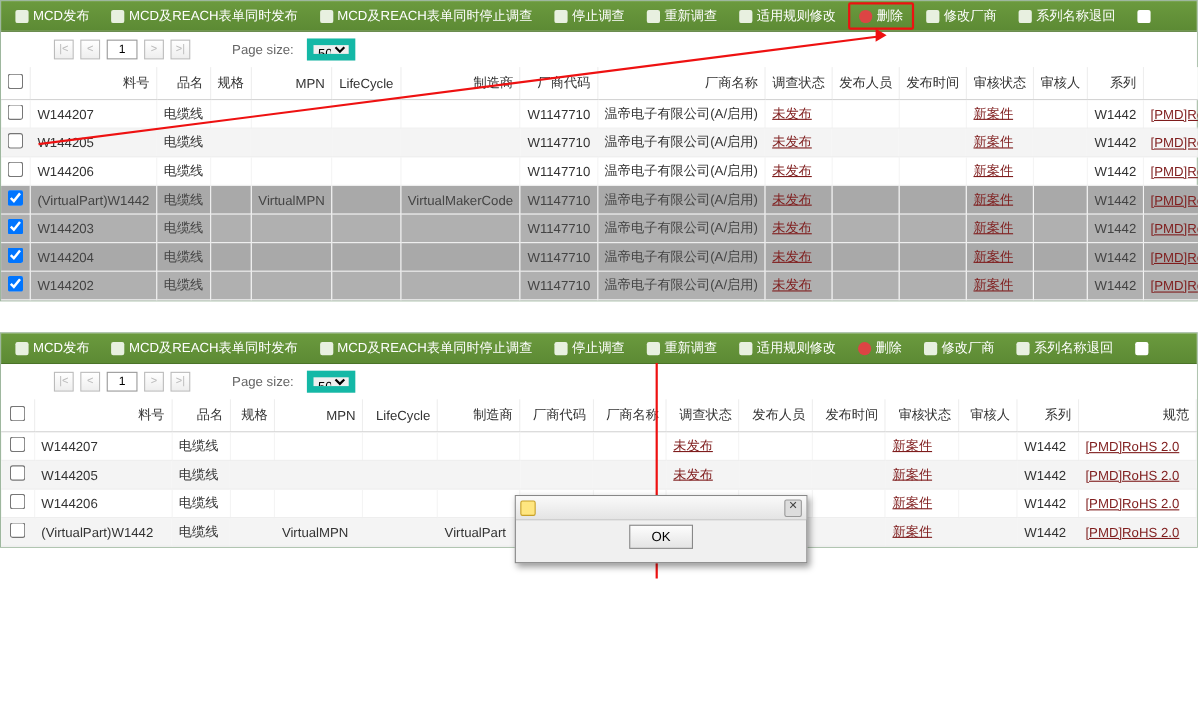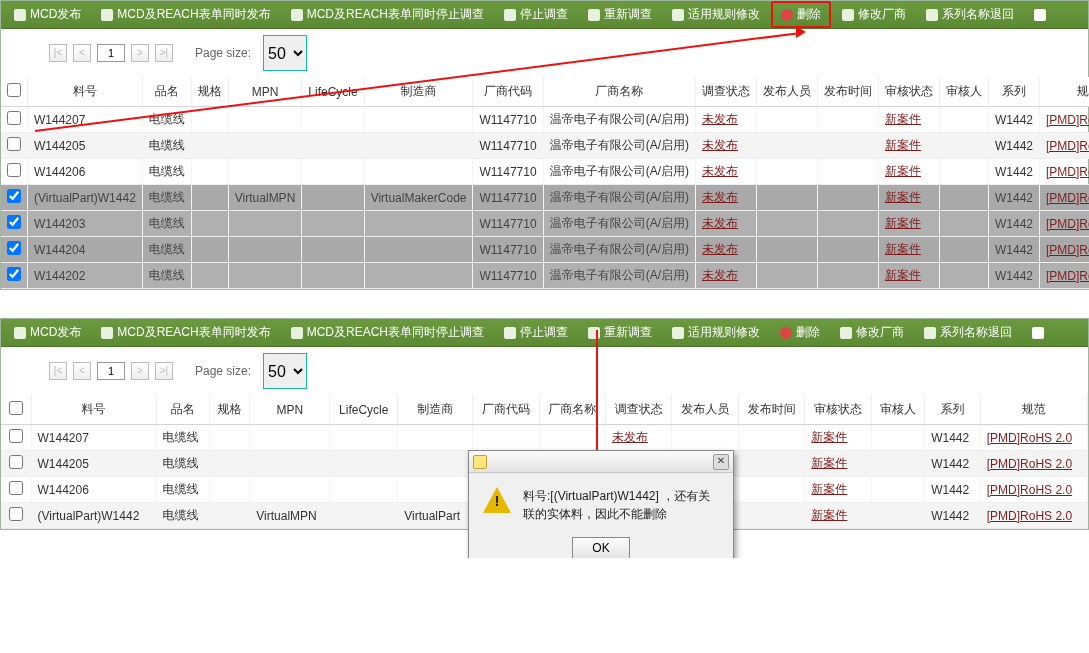--- a/index.html
+++ b/index.html
@@ -1,31 +1,31 @@
 <!DOCTYPE html>
 <html><head>
 <meta charset="utf-8">
 <style>
 *{box-sizing:border-box;margin:0;padding:0}
 body{font-family:"Microsoft YaHei",Arial,sans-serif;font-size:12px;background:#fff;color:#333}
 .panel{border:1px solid #9eb79e;background:#fff;margin-bottom:28px;position:relative}
-.toolbar{height:28px;background:linear-gradient(#6b9a3e,#5c8a34);display:flex;padding:0 4px;border-bottom:1px solid #4a7328;color:#fff;gap:2px}
+.toolbar{height:28px;background:linear-gradient(#6b9a3e,#5c8a34);display:flex;align-items:center;padding:0 4px;border-bottom:1px solid #4a7328;color:#fff;gap:2px}
 .tbut{display:flex;align-items:center;padding:2px 8px;color:#fff;font-size:12px;white-space:nowrap;cursor:pointer;border:1px solid transparent;border-radius:2px}
 .tbut.danger{border:2px solid #e11}
 .tbut .ic{display:inline-block;width:12px;height:12px;margin-right:4px;background:#e8f0e0;border-radius:2px}
 .tbut .ic.del{background:#d44;border-radius:50%}
 .tbut .ic.em{background:#fff}
 .pager{display:flex;align-items:center;gap:6px;padding:6px 48px;background:#fff}
 .pbtn{width:18px;height:18px;border:1px solid #bbb;background:linear-gradient(#fff,#eee);font-size:10px;line-height:16px;text-align:center;cursor:pointer;color:#555}
 .pbtn.dis{color:#bbb;cursor:default}
 .pnum{width:28px;height:18px;border:1px solid #999;text-align:center;font-size:11px}
-.pslbl{color:#666;margin-left:16px}
-.psel{border:1px solid #14b8a6;height:36px;width:44px;margin-left:6px;font-size:16px}
+.pslbl{color:#666;margin-left:32px}
+.psel{border:6px solid #14b8a6;height:20px;width:44px;margin-left:6px;font-size:12px}
 table.grid{width:100%;border-collapse:collapse}
-.grid th{background:#fff;color:#333;font-weight:normal;font-size:12px;text-align:center;padding:6px 6px;border-bottom:1px solid #d4d4d4;border-right:1px solid #eee;vertical-align:middle;white-space:nowrap}
+.grid th{background:#fff;color:#333;font-weight:normal;font-size:12px;text-align:right;padding:6px 6px;border-bottom:1px solid #d4d4d4;border-right:1px solid #eee;vertical-align:middle;white-space:nowrap}
 .grid th:first-child{text-align:center;width:30px}
 .grid td{padding:4px 6px;font-size:12px;border-bottom:1px solid #eee;border-right:1px solid #f4f4f4;color:#333;white-space:nowrap}
 .grid td:first-child{text-align:center}
 .grid tr.alt td{background:#f4f4f4}
 .grid tr.sel td{background:#b0b0b0;color:#444}
 .grid tr.sel.alt td{background:#a9a9a9}
 .lnk{text-decoration:underline;color:#7f1d1d;cursor:pointer}
 .cb{width:14px;height:14px}
 .arrow{position:absolute;pointer-events:none}
 .arrow.line1{border-top:2px solid #e11;width:770px;left:35px;top:130px;transform:rotate(-7.3deg);transform-origin:left center}
@@ -400,24 +400,20 @@
           </tr>
         </tbody>
   </table>
 </div>
 
 <div class="dialog">
   <div class="dlgtit">
     <span class="dlgic"></span>
     <span class="dlgx">✕</span>
   </div>
-  <div class="dlgbody">
-    <div class="dlgwarn"></div>
-    <div class="dlgmsg">料号:[(VirtualPart)W1442] ，还有关联的实体料，因此不能删除</div>
-  </div>
   <div class="dlgbtns">
     <button class="dlgok">OK</button>
   </div>
 </div>
 
 <div class="arrow line1"></div>
 <div class="arrow head"></div>
 <div class="arrow v1"></div>
 <div class="arrow head2"></div>
 

